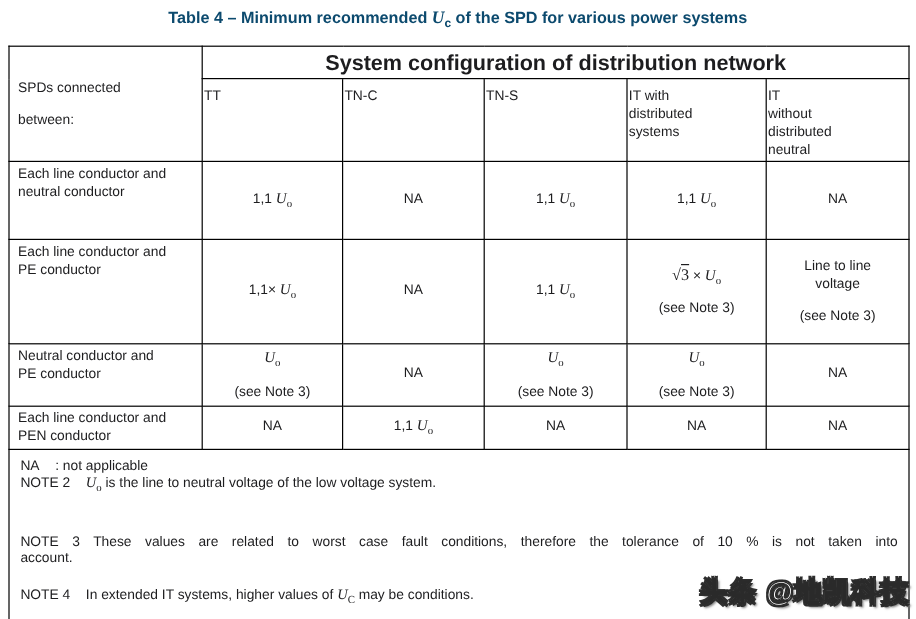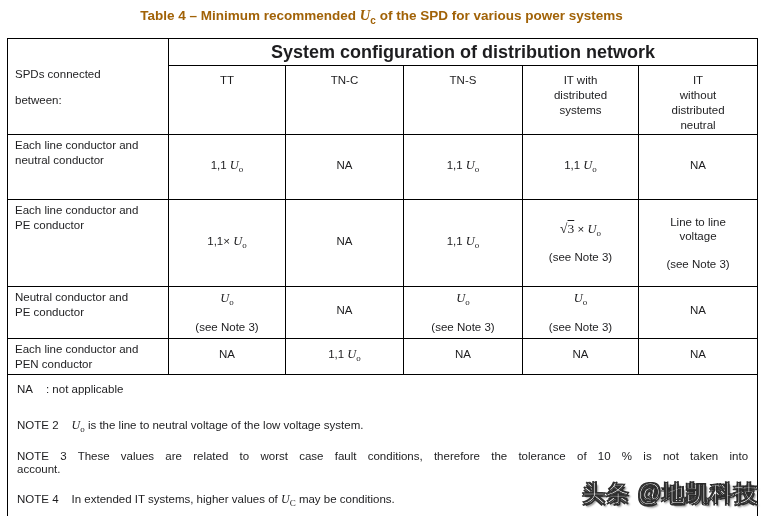--- a/index.html
+++ b/index.html
@@ -2,67 +2,67 @@
 <html><head>
 <meta charset="utf-8">
 <style>
   html,body{margin:0;padding:0;}
   body{
     width:763px;height:516px;position:relative;background:#ffffff;
     font-family:"Liberation Sans",sans-serif;color:#1d1d1f;overflow:hidden;
   }
   .title{
     position:absolute;top:7px;left:0;width:100%;text-align:center;
-    font-size:13.5px;font-weight:bold;color:#a16207;
+    font-size:13.5px;font-weight:bold;color:#0c4a6e;
   }
   .title .tvar{font-family:"Liberation Serif",serif;font-style:italic;font-weight:bold;font-size:14.5px;}
   .title sub{font-weight:bold;font-size:10px;}
 
   table.spd{
     position:absolute;left:7px;top:38px;width:750px;
     border-collapse:collapse;table-layout:fixed;font-size:11.5px;color:#1d1d1f;
   }
   table.spd td{border:1.5px solid #000;overflow:hidden;}
 
   tr.r-gh{height:27px;}
   tr.r-ch{height:63px;}
   tr.r-a{height:65px;}
   tr.r-b{height:87px;}
   tr.r-c{height:52px;}
   tr.r-d{height:31px;}
   tr.r-notes{height:144px;}
 
   td.corner{vertical-align:middle;padding:2px 4px 2px 7px;line-height:26px;white-space:pre-line;margin-top:40px;}
   td.gh{font-weight:bold;text-align:center;vertical-align:middle;font-size:18px;padding:0 4px;}
-  td.colh{text-align:center;vertical-align:top;padding-top:7px;line-height:15px;white-space:pre-line;margin-left:16px;}
+  td.colh{text-align:left;vertical-align:top;padding-top:7px;line-height:15px;white-space:pre-line;margin-left:16px;}
   td.rowlab{vertical-align:top;padding:3px 6px 3px 7px;line-height:14.5px;white-space:pre-line;}
 
   td.val{text-align:center;vertical-align:middle;line-height:14px;padding:2px;}
   td.val .plain{white-space:pre-line;}
   .v{font-family:"Liberation Serif",serif;font-style:italic;font-size:12.5px;}
   td.val sub, td.notes sub{font-family:"Liberation Serif",serif;font-size:9px;}
   .sq,.sqv{font-family:"Liberation Serif",serif;font-size:13.5px;}
   .sqv{text-decoration:overline;}
   .cellnote{margin-top:10px;font-size:11.5px;}
   .cellnote:empty{display:none;}
 
   td.notes{vertical-align:top;padding:0 9px;text-align:left;}
   .note-line{line-height:13px;font-size:11.5px;}
   .note-na{margin-top:8px;}
   .note-na .nadef{margin-left:13px;}
-  .note-2{margin-top:23px;}
+  .note-2{}
   .note-4{margin-top:17px;}
   .nlab{margin-right:13px;}
   .nvar{font-family:"Liberation Serif",serif;font-style:italic;font-size:12px;}
-  .note-3{margin-top:14px;line-height:14px;}
+  .note-3{margin-top:33px;line-height:14px;}
   .note3-l1{text-align:justify;text-align-last:justify;}
 
   .watermark{
     position:absolute;right:5px;bottom:7px;
-    font-size:23px;font-weight:normal;letter-spacing:1px;color:#ffffff;
+    font-size:23px;font-weight:bold;letter-spacing:1px;color:#ffffff;
     -webkit-text-stroke:1px #2a2a2a;
     text-shadow:-1.5px -1.5px 0 #2e2e2e, 1.5px -1.5px 0 #2e2e2e,
                 -1.5px 1.5px 0 #2e2e2e, 1.5px 1.5px 0 #2e2e2e,
                  2.5px 2.5px 2px #777;
   }
 </style>
 </head>
 <body>
 
 <div class="title"><span>Table 4 – Minimum recommended </span><i class="tvar">U</i><sub>c</sub><span> of the SPD for various power systems</span></div>

